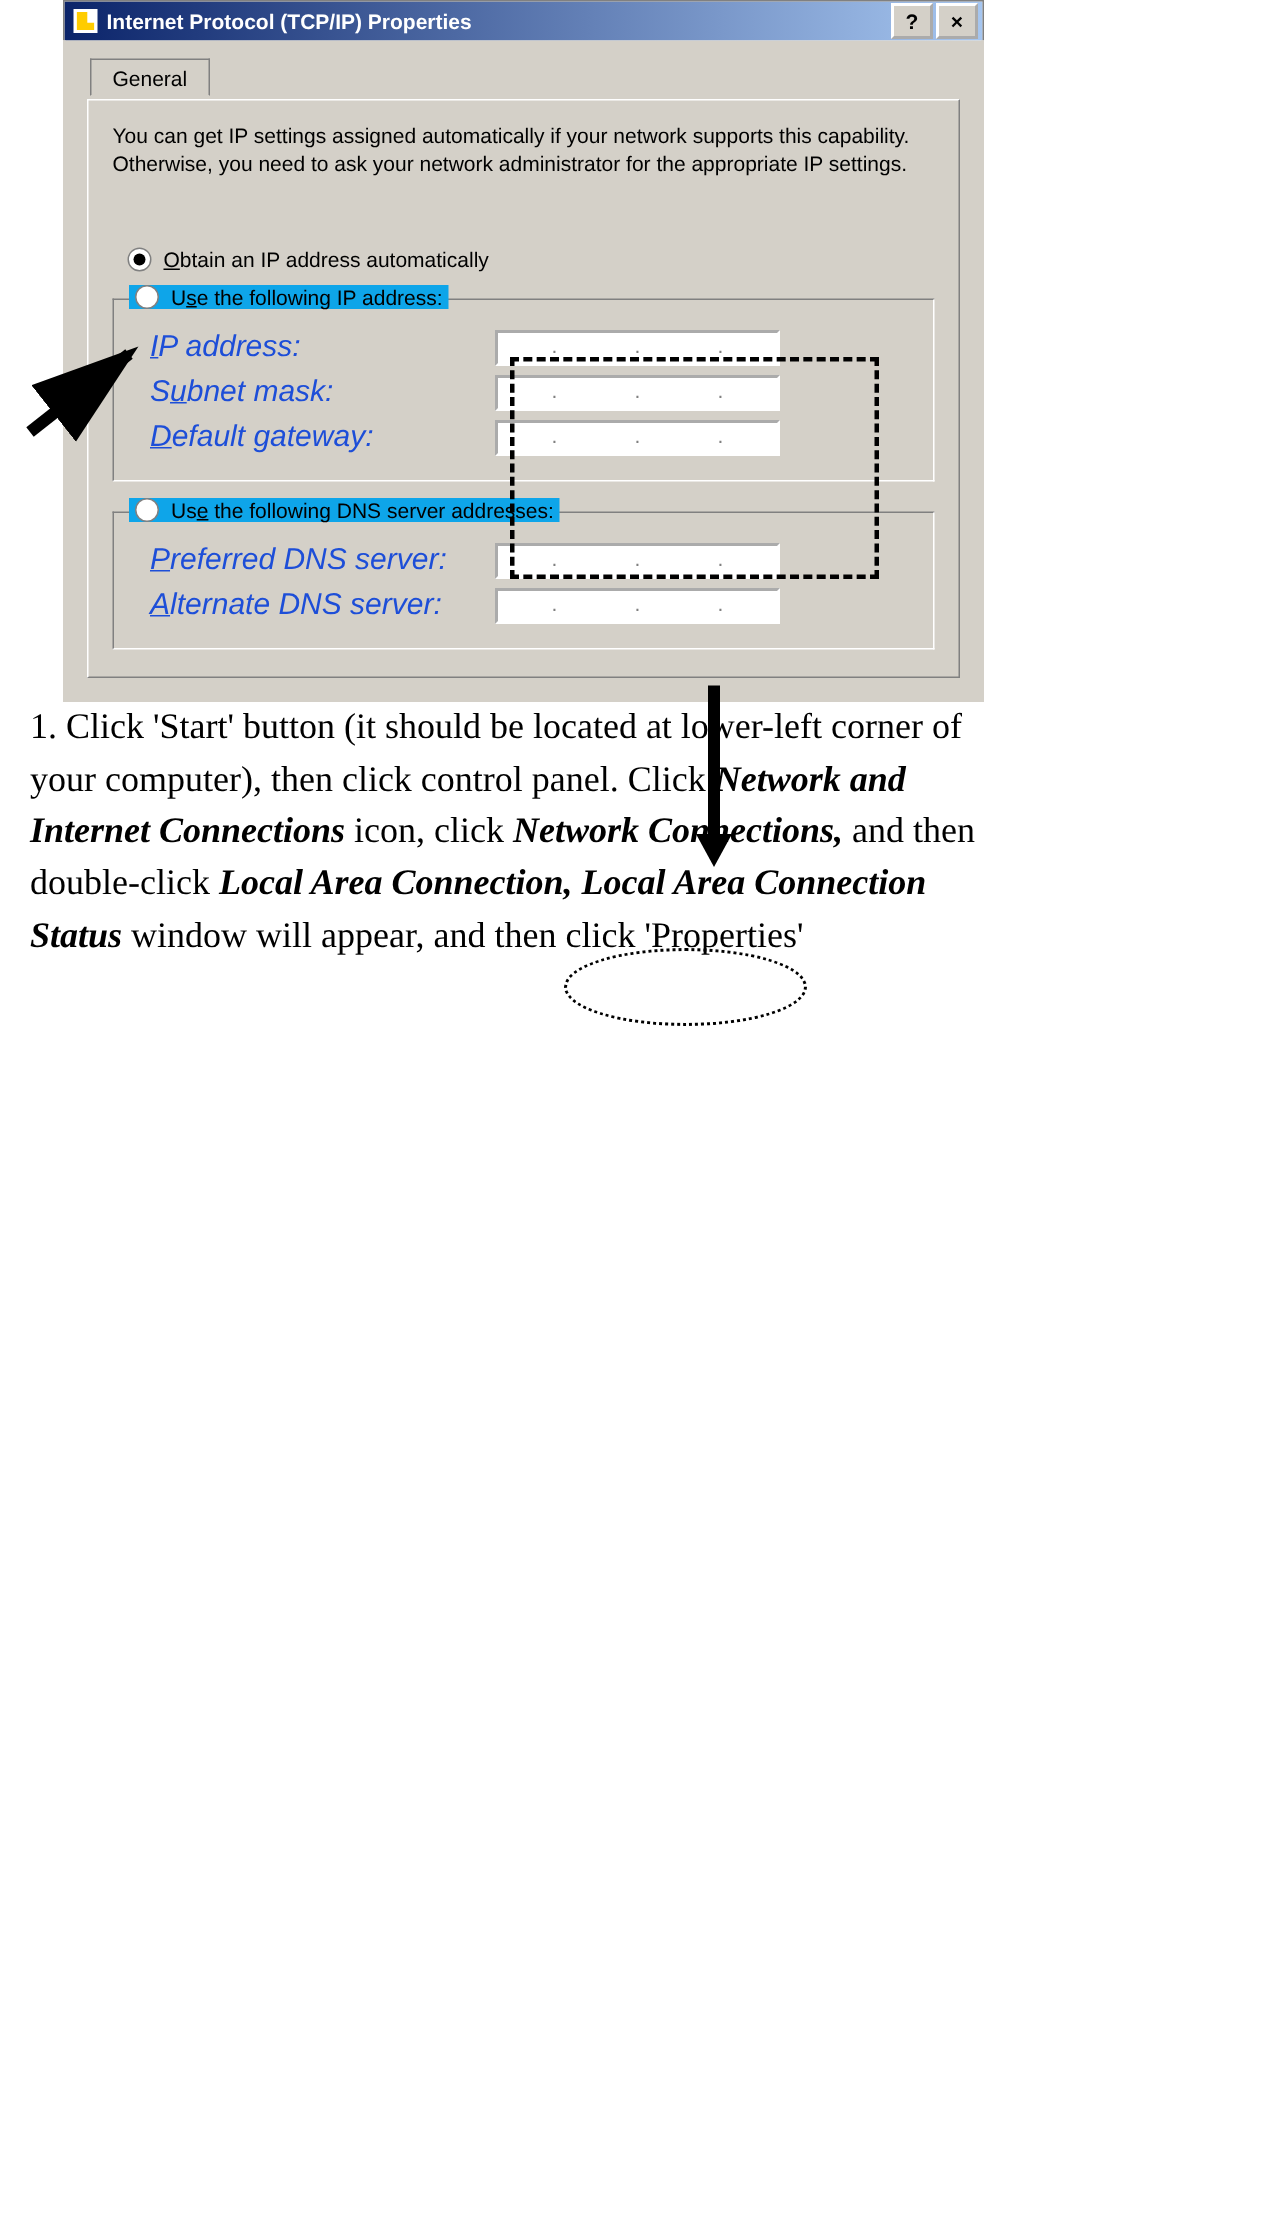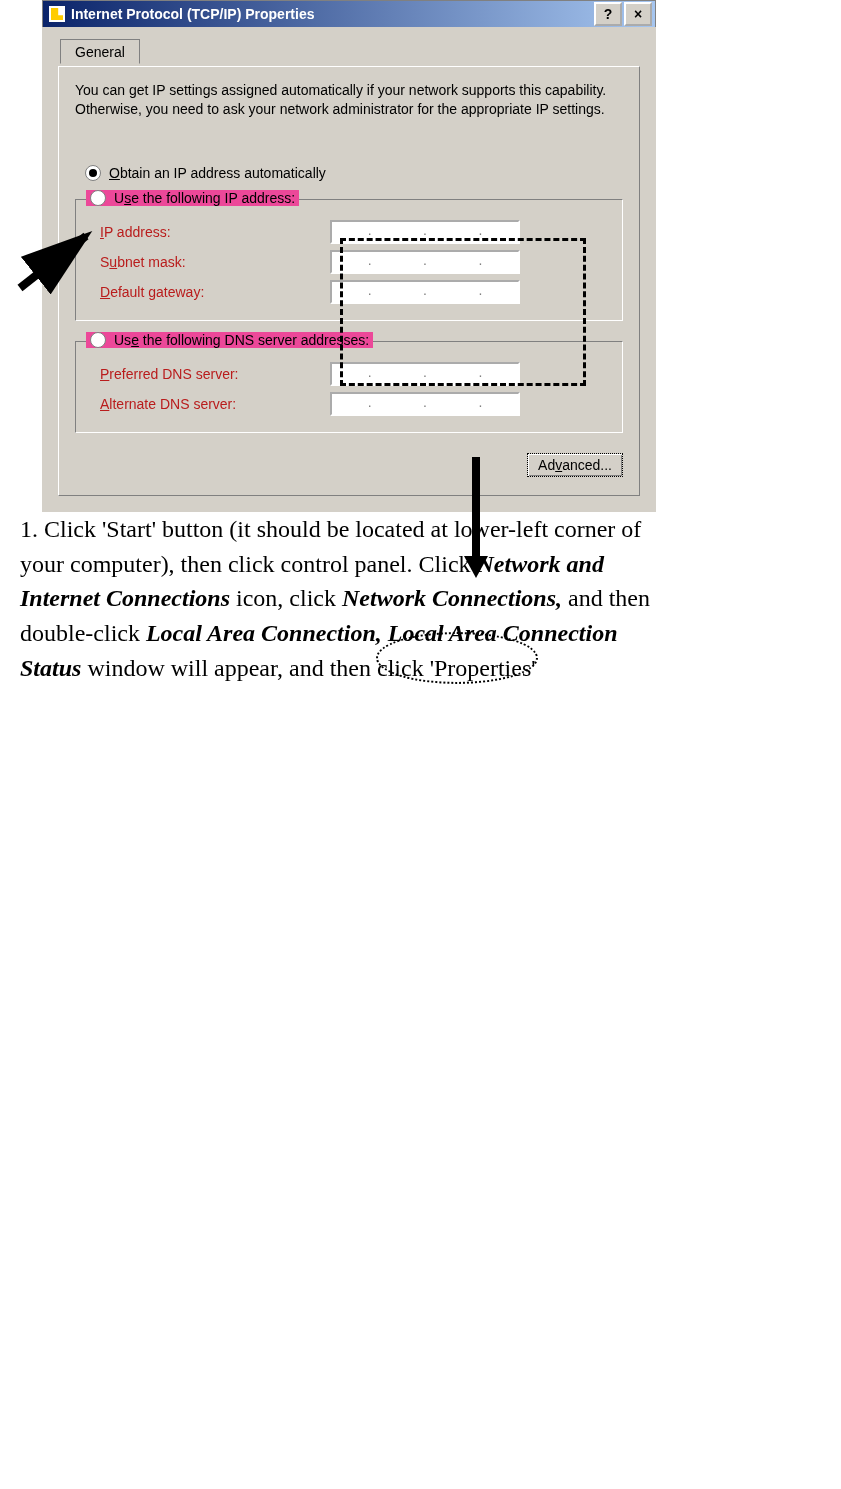--- a/index.html
+++ b/index.html
@@ -123,32 +123,33 @@
     border-right-color:#fff;
     border-bottom-color:#fff;
     position: relative;
     margin-top: 2px;
     padding: 14px 14px 10px 24px;
   }
   .group-legend {
     position: absolute;
     top: -10px;
     left: 10px;
-    background: #ec4899;
+    background: #0ea5e9;
     padding: 0 4px;
     display:flex; align-items:center;
   }
   .field-row {
     display:flex; align-items:center;
     margin: 6px 0;
   }
   .field-label {
     width: 230px;
-    color: #b91c1c;
-    font-size: 14px;
+    color: #1d4ed8;
+    font-size: 20px;
+    font-style: italic;
   }
   .ip-box {
     width: 190px;
     height: 24px;
     background: #fff;
     border: 2px inset #fff;
     display:flex;
     align-items:flex-end;
     justify-content:space-around;
     padding: 0 10px;
@@ -300,23 +301,20 @@
             <div class="field-row">
               <span class="field-label"><span class="u">A</span><span>lternate DNS server:</span></span>
               <div class="ip-box">
                   <span>.</span>
                   <span>.</span>
                   <span>.</span>
                 </div>
             </div>
           </div>
 
-          <div class="adv-row">
-            <div class="adv-btn"><span>Ad</span><span class="u">v</span><span>anced...</span></div>
-          </div>
         </div>
       </div>
     </div>
 
     <svg class="anno" style="left:-8px; top:222px; width:90px; height:80px;">
       <defs>
         <marker id="ah1" markerWidth="10" markerHeight="10" refX="8" refY="3" orient="auto">
           <path d="M0,0 L9,3 L0,6 Z" fill="#000"></path>
         </marker>
       </defs>

